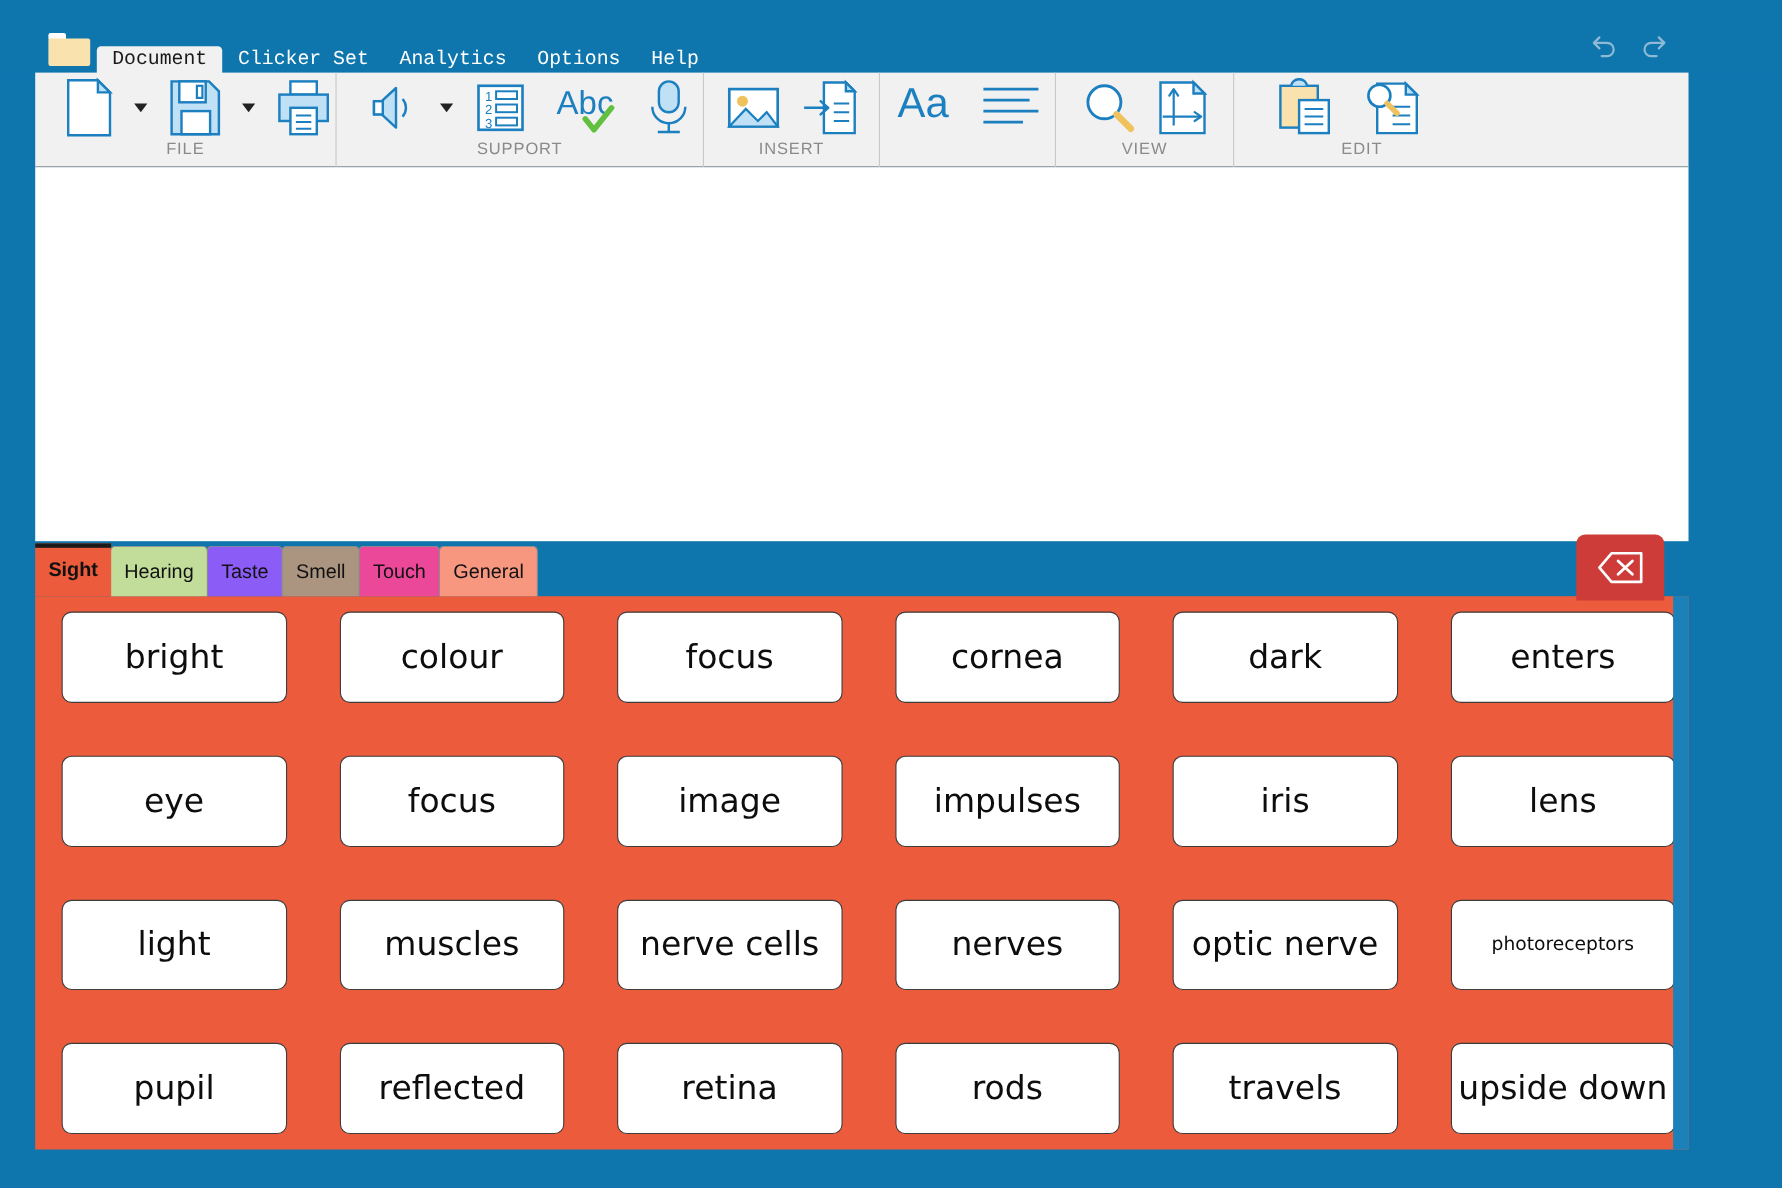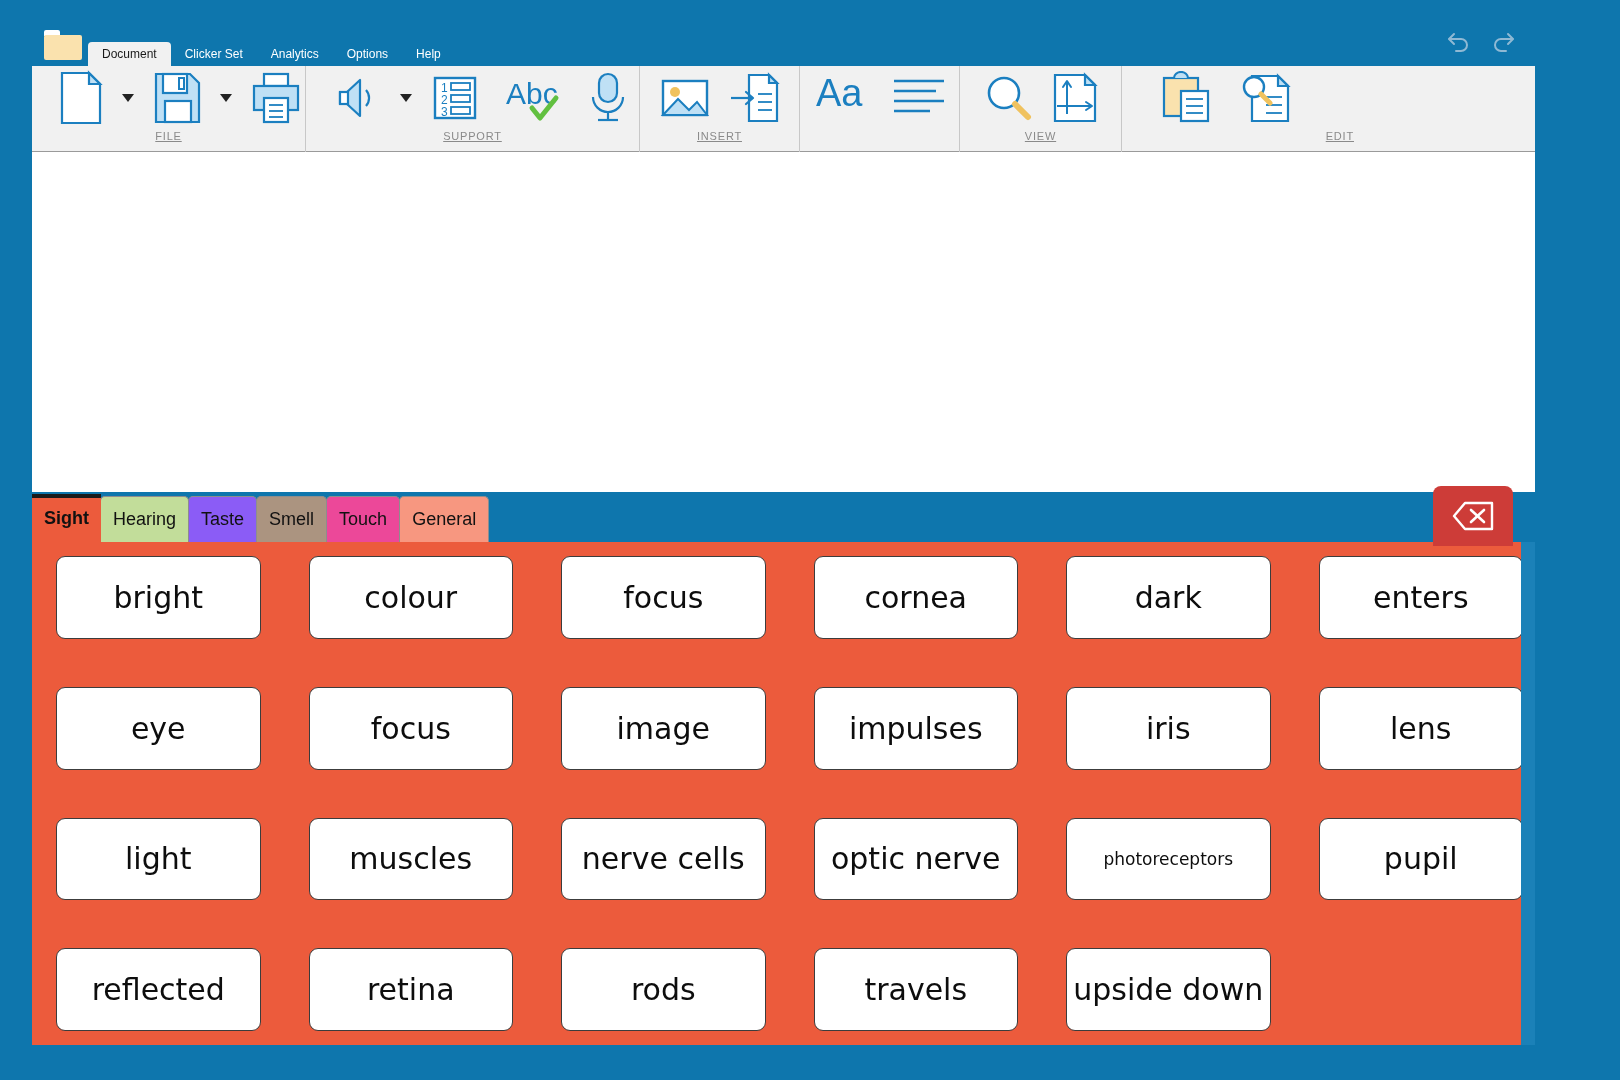--- a/index.html
+++ b/index.html
@@ -47,26 +47,27 @@
   }
 
   #menu {
     position: absolute;
     left: 88px; top: 42px;
     height: 26px;
     display: flex;
     align-items: flex-end;
   }
   .menu-item {
-    font-size: 12px;
+    font-size: 18px;
     color: #ffffff;
     padding: 4px 14px 6px 14px;
     line-height: 16px;
     white-space: nowrap;
     cursor: pointer;
+    font-family: Liberation Mono, monospace;
   }
   .menu-item.active {
     background: #f1f1f1;
     color: #1a1a1a;
     border-radius: 4px 4px 0 0;
     padding-bottom: 8px;
     margin-bottom: -2px;
   }
 
   #undo-redo {
@@ -98,25 +99,24 @@
   .ribbon-group:last-child { border-right: none; }
   .rg-icons {
     display: flex;
     align-items: center;
     height: 64px;
     padding: 0 14px;
     gap: 4px;
   }
   .rg-label {
     text-align: center;
-    font-size: 11px;
+    font-size: 15px;
     letter-spacing: 0.8px;
     color: #8a8a8a;
     line-height: 12px;
-    text-decoration: underline;
   }
   .rb-item {
     display: flex;
     align-items: center;
     height: 56px;
     padding: 0 6px;
     cursor: pointer;
   }
   .caret {
     width: 0; height: 0;
@@ -407,21 +407,21 @@
             <path d="M12 5 H38 L48 15 V50 H12 Z" fill="#ffffff" stroke="#1b7fc0" stroke-width="2.2"></path>
             <path d="M38 5 V15 H48 Z" fill="#bfe0f5" stroke="#1b7fc0" stroke-width="2.2"></path>
             <line x1="26" y1="26" x2="42" y2="26" stroke="#1b7fc0" stroke-width="1.8"></line>
             <line x1="26" y1="34" x2="42" y2="34" stroke="#1b7fc0" stroke-width="1.8"></line>
             <line x1="26" y1="42" x2="42" y2="42" stroke="#1b7fc0" stroke-width="1.8"></line>
             <circle cx="14" cy="16" r="10" fill="#ffffff" stroke="#1b7fc0" stroke-width="2.4"></circle>
             <line x1="21" y1="23" x2="30" y2="32" stroke="#f0c25e" stroke-width="5" stroke-linecap="round"></line>
           </svg>
         </div>
       </div>
-      <div class="rg-label" style="width:232px;text-align:right;">EDIT</div>
+      <div class="rg-label" style="width:232px;">EDIT</div>
     </div>
   </div>
 
   <div id="doc-area"></div>
 
   <div id="gridpanel">
 
     <div id="tabs">
       <div class="gtab active" style="background:#ec5b3c;">Sight</div>
       <div class="gtab" style="background:#c2dd9a;">Hearing</div>
@@ -448,20 +448,21 @@
       <div class="wordcell">enters</div>
       <div class="wordcell">eye</div>
       <div class="wordcell">focus</div>
       <div class="wordcell">image</div>
       <div class="wordcell">impulses</div>
       <div class="wordcell">iris</div>
       <div class="wordcell">lens</div>
       <div class="wordcell">light</div>
       <div class="wordcell">muscles</div>
       <div class="wordcell">nerve cells</div>
+      <div class="wordcell">nerves</div>
       <div class="wordcell">optic nerve</div>
       <div class="wordcell" style="font-size:17px;">photoreceptors</div>
       <div class="wordcell">pupil</div>
       <div class="wordcell">reflected</div>
       <div class="wordcell">retina</div>
       <div class="wordcell">rods</div>
       <div class="wordcell">travels</div>
       <div class="wordcell">upside down</div>
     </div>
 

